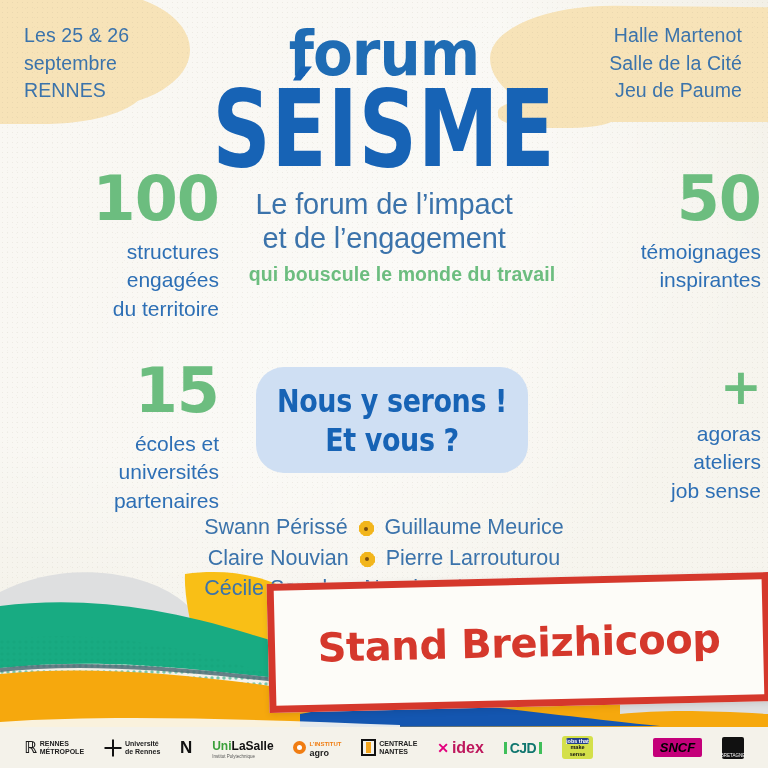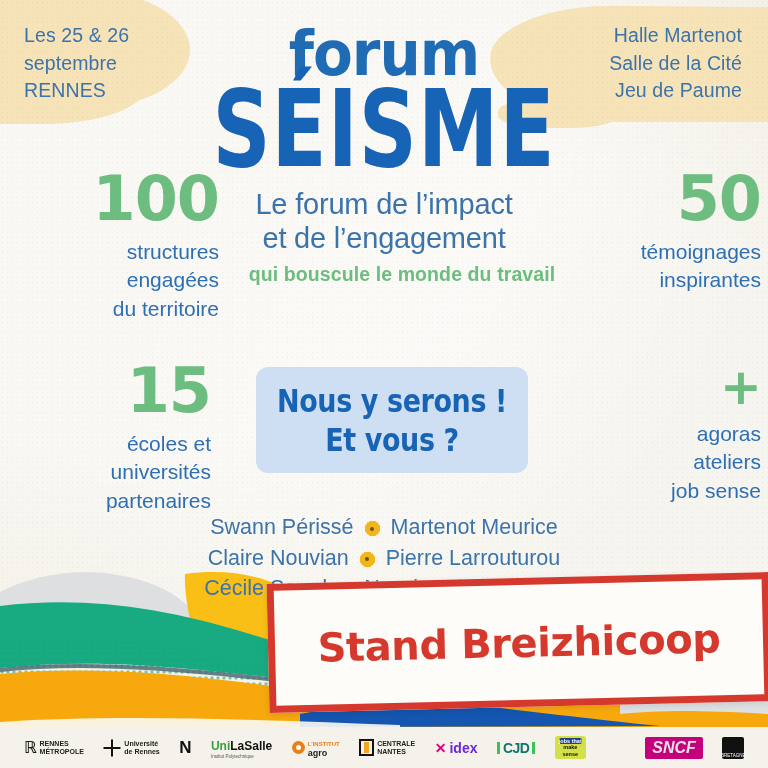--- a/index.html
+++ b/index.html
@@ -95,27 +95,27 @@
     color:#6cbd7f;font-size:62px;font-weight:700;line-height:1;
     letter-spacing:-1px;
     font-family:"DejaVu Sans", sans-serif;
   }
   .stat .num.plus{font-size:50px;}
   .stat .lbl{
     color:#2d6fb5;font-size:21px;line-height:1.35;margin-top:8px;
   }
   #stat-structures{left:9px;top:168px;}
   #stat-temoignages{right:7px;top:168px;}
-  #stat-ecoles{left:1px;top:360px;}
+  #stat-ecoles{left:9px;top:360px;}
   #stat-agoras{right:7px;top:362px;}
 
   
   #callout{
     position:absolute;left:256px;top:367px;width:272px;height:106px;
-    background:#cfdff3;border-radius:12px;z-index:6;
+    background:#cfdff3;border-radius:28px;z-index:6;
     display:flex;flex-direction:column;align-items:center;justify-content:center;
   }
   #callout .line{
     color:#1763b5;font-weight:700;font-size:30px;line-height:1.3;
     letter-spacing:-.4px;
     font-family:"DejaVu Sans Condensed","DejaVu Sans", sans-serif;
     transform:scaleY(1.08);
   }
 
   
@@ -188,30 +188,30 @@
   }
   .lg-agro .dot i{width:5px;height:5px;border-radius:50%;background:#fff;display:block;}
   .lg-agro .t{font-size:9px;font-weight:700;color:#222;}
   .lg-agro .t em{font-style:normal;color:#f07d12;font-size:6px;}
   .lg-centrale .sq{
     width:15px;height:17px;border:2px solid #111;box-sizing:border-box;
     display:flex;align-items:center;justify-content:center;
   }
   .lg-centrale .sq i{width:5px;height:11px;background:#f5a61e;display:block;}
   .lg-idex .x{font-size:14px;color:#e3007e;font-weight:700;line-height:1;}
-  .lg-idex .t{font-size:14px;font-weight:700;color:#6d28d9;}
+  .lg-idex .t{font-size:16px;font-weight:700;color:#be185d;}
   .lg-cjd .t{font-size:14px;font-weight:700;color:#0f766e;letter-spacing:-.5px;}
   .lg-cjd .bar{width:3px;height:12px;background:#3fbf5a;display:inline-block;}
   .lg-jobs .box{
     background:#d4e04a;padding:2px 4px;border-radius:3px;text-align:center;
   }
   .lg-jobs .box b{display:block;font-size:5.5px;color:#111;line-height:1.15;}
   .lg-jobs .box b:first-child{background:#23408e;color:#fff;border-radius:2px;}
   .lg-sncf .box{
-    background:#c4007a;color:#e5e5e5;font-size:16px;font-weight:700;
+    background:#c4007a;color:#000000;font-size:13px;font-weight:700;
     padding:2px 7px;border-radius:2px;font-style:italic;margin-left:40px;
   }
   .lg-bretagne .box{
     background:#111;color:#fff;width:22px;height:22px;border-radius:2px;
     font-size:4.5px;display:flex;align-items:flex-end;justify-content:center;
     padding-bottom:1px;box-sizing:border-box;
   }
 </style>
 </head>
 <body>
@@ -284,21 +284,21 @@
 
   <div id="callout">
     <div class="line">Nous y serons !</div>
     <div class="line">Et vous ?</div>
   </div>
 
   <div id="speakers">
     <div class="row">
       <span>Swann Périssé</span>
       <span class="flower"></span>
-      <span>Martenot Meurice</span>
+      <span>Guillaume Meurice</span>
     </div>
     <div class="row">
       <span>Claire Nouvian</span>
       <span class="flower"></span>
       <span>Pierre Larrouturou</span>
     </div>
     <div class="row">
       <span>Cécile Sourd</span>
       <span class="flower"></span>
       <span>Nassira El Moaddem</span>

